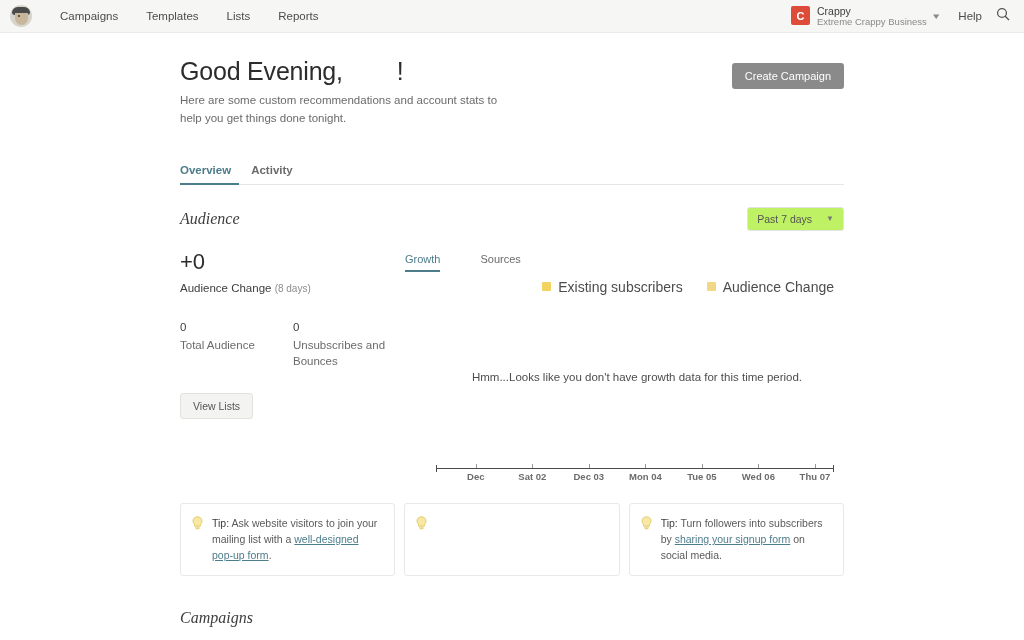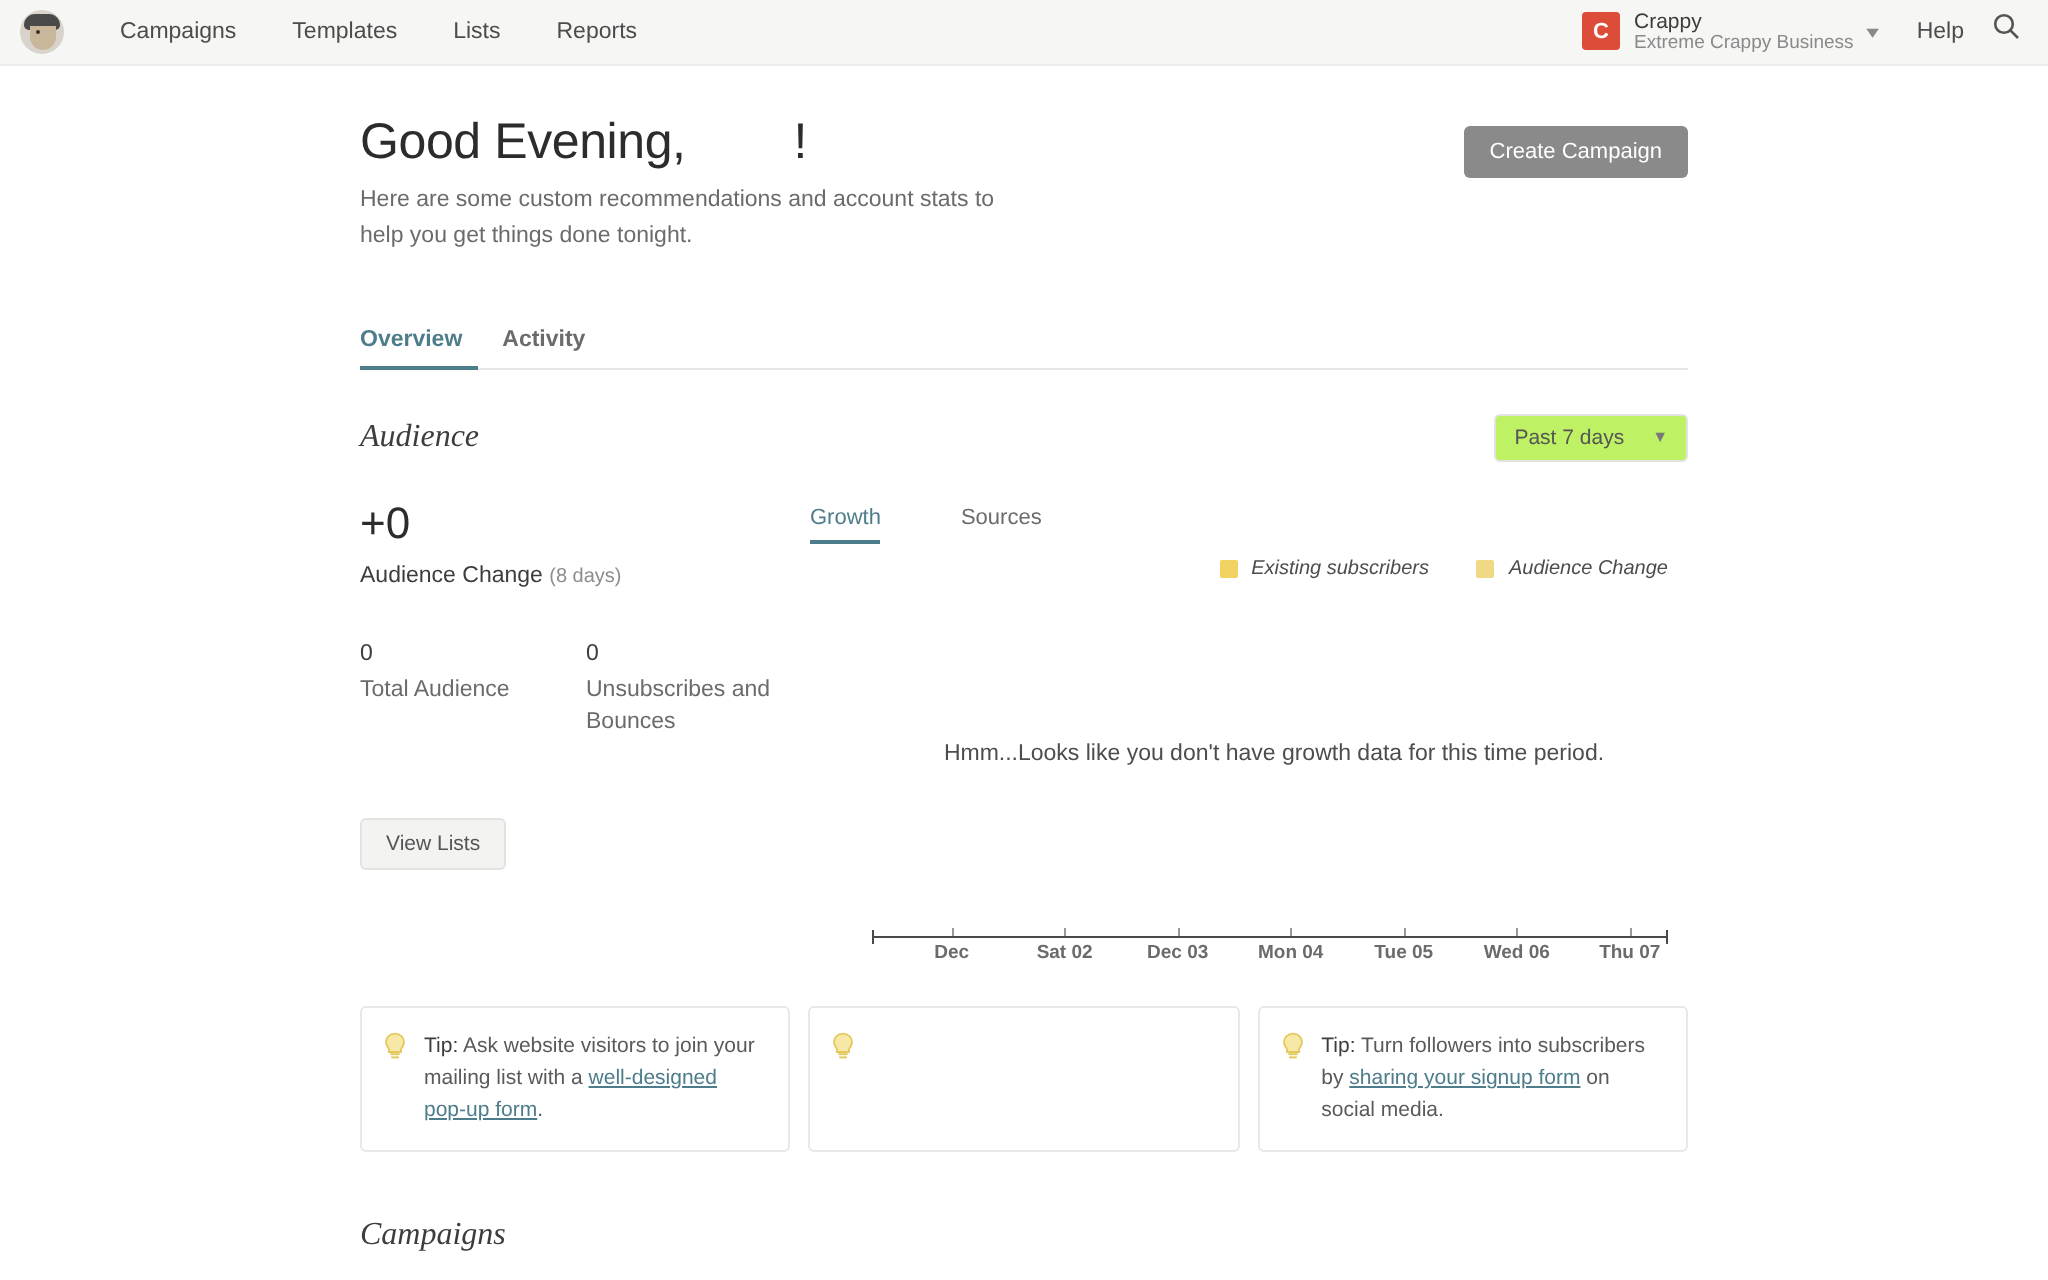--- a/index.html
+++ b/index.html
@@ -170,21 +170,21 @@
   .bignum { font-size: 22px; color: #2c2c2c; line-height: 1; }
   .bignum-label { font-size: 11.5px; color: #3d3d3d; margin-top: 9px; }
   .bignum-label .sub { color: #8d8d8d; font-size: 10px; }
 
   .stats { display: flex; margin-top: 27px; }
   .stat { width: 113px; }
   .stat .v { font-size: 11.5px; color: #3d3d3d; }
   .stat .l { font-size: 11.5px; color: #6b6b6b; margin-top: 4px; line-height: 1.45; }
 
   .btn-secondary {
-    margin-top: 39px;
+    margin-top: 23px;
     background: #f3f3f1;
     border: 1px solid #e2e2de;
     border-radius: 3px;
     font-size: 10.5px;
     color: #555;
     padding: 6px 12px;
     cursor: pointer;
     font-family: inherit;
   }
 
@@ -199,21 +199,21 @@
     cursor: pointer;
   }
   .subtab.active { color: #4d7c8a; border-bottom-color: #4d7c8a; }
 
   .legend {
     position: absolute; right: 10px; top: 28px;
     display: flex; align-items: center; gap: 24px;
   }
   .legend-item { display: flex; align-items: center; gap: 7px; }
   .legend-sw { width: 9px; height: 9px; border-radius: 1px; }
-  .legend-lb { font-size: 10px; color: #4d4d4d; font-style: italic; }
+  .legend-lb { font-size: 14px; color: #4d4d4d; }
 
   .chart-area { position: absolute; left: 250px; right: 0; top: 52px; bottom: 0; }
   .chart-empty {
     position: absolute; left: 0; right: 0; top: 68px;
     text-align: center;
     font-size: 11.5px;
     color: #4d4d4d;
   }
   .axis {
     position: absolute; left: 6px; right: 10px; bottom: 22px;

